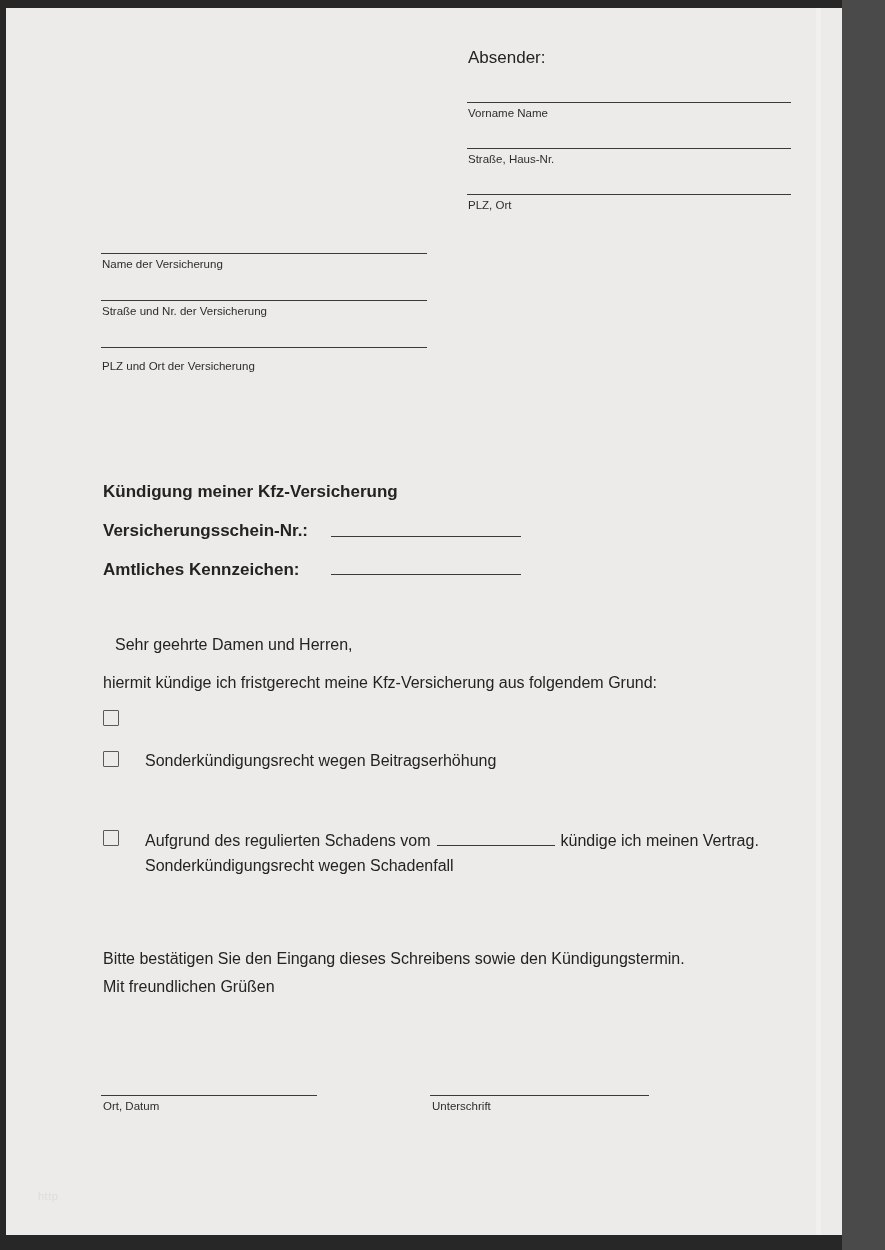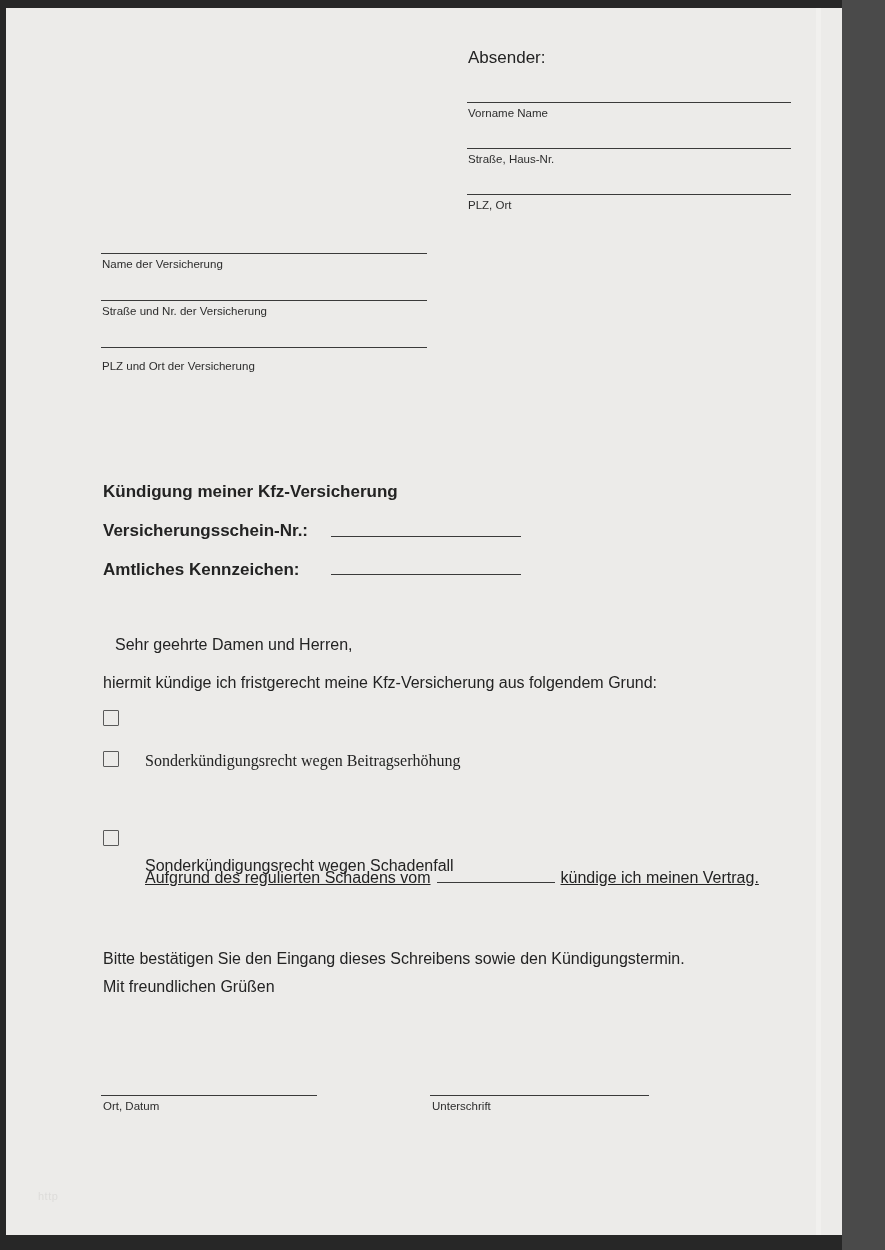--- a/index.html
+++ b/index.html
@@ -92,27 +92,27 @@
   <div class="abs bold-line" style="left:103px;top:560px;">Amtliches Kennzeichen:</div>
   <div class="hline" style="left:331px;top:574px;width:190px;"></div>
 
   <div class="abs body-text" style="left:103px;top:636px;margin-left:12px;">Sehr geehrte Damen und Herren,</div>
 
   <div class="abs body-text" style="left:103px;top:674px;">hiermit kündige ich fristgerecht meine Kfz-Versicherung aus folgendem Grund:</div>
 
   <div class="checkbox" style="left:103px;top:710px;"></div>
 
   <div class="checkbox" style="left:103px;top:751px;"></div>
-  <div class="abs body-text" style="left:145px;top:752px;font-family:Liberation Serif, serif;">Sonderkündigungsrecht wegen Beitragserhöhung</div>
+  <div class="abs body-text" style="left:145px;top:752px;">Sonderkündigungsrecht wegen Beitragserhöhung</div>
 
 
   <div class="checkbox" style="left:103px;top:830px;"></div>
   <div class="abs body-text" style="left:145px;top:831px;margin-top:26px;">Sonderkündigungsrecht wegen Schadenfall</div>
 
-  <div class="abs body-text" style="left:145px;top:869px;text-decoration:underline;">
+  <div class="abs body-text" style="left:145px;top:832px;">
     <span>Aufgrund des regulierten Schadens vom</span><span class="blank-gap"></span><span>kündige ich meinen Vertrag.</span>
   </div>
 
   <div class="abs body-text" style="left:103px;top:906px;margin-top:44px;">Bitte bestätigen Sie den Eingang dieses Schreibens sowie den Kündigungstermin.</div>
 
 
   <div class="abs body-text" style="left:103px;top:978px;text-align:center;">Mit freundlichen Grüßen</div>
 
   <div class="hline" style="left:101px;top:1095px;width:216px;"></div>
   <div class="abs small-label" style="left:103px;top:1100px;">Ort, Datum</div>

